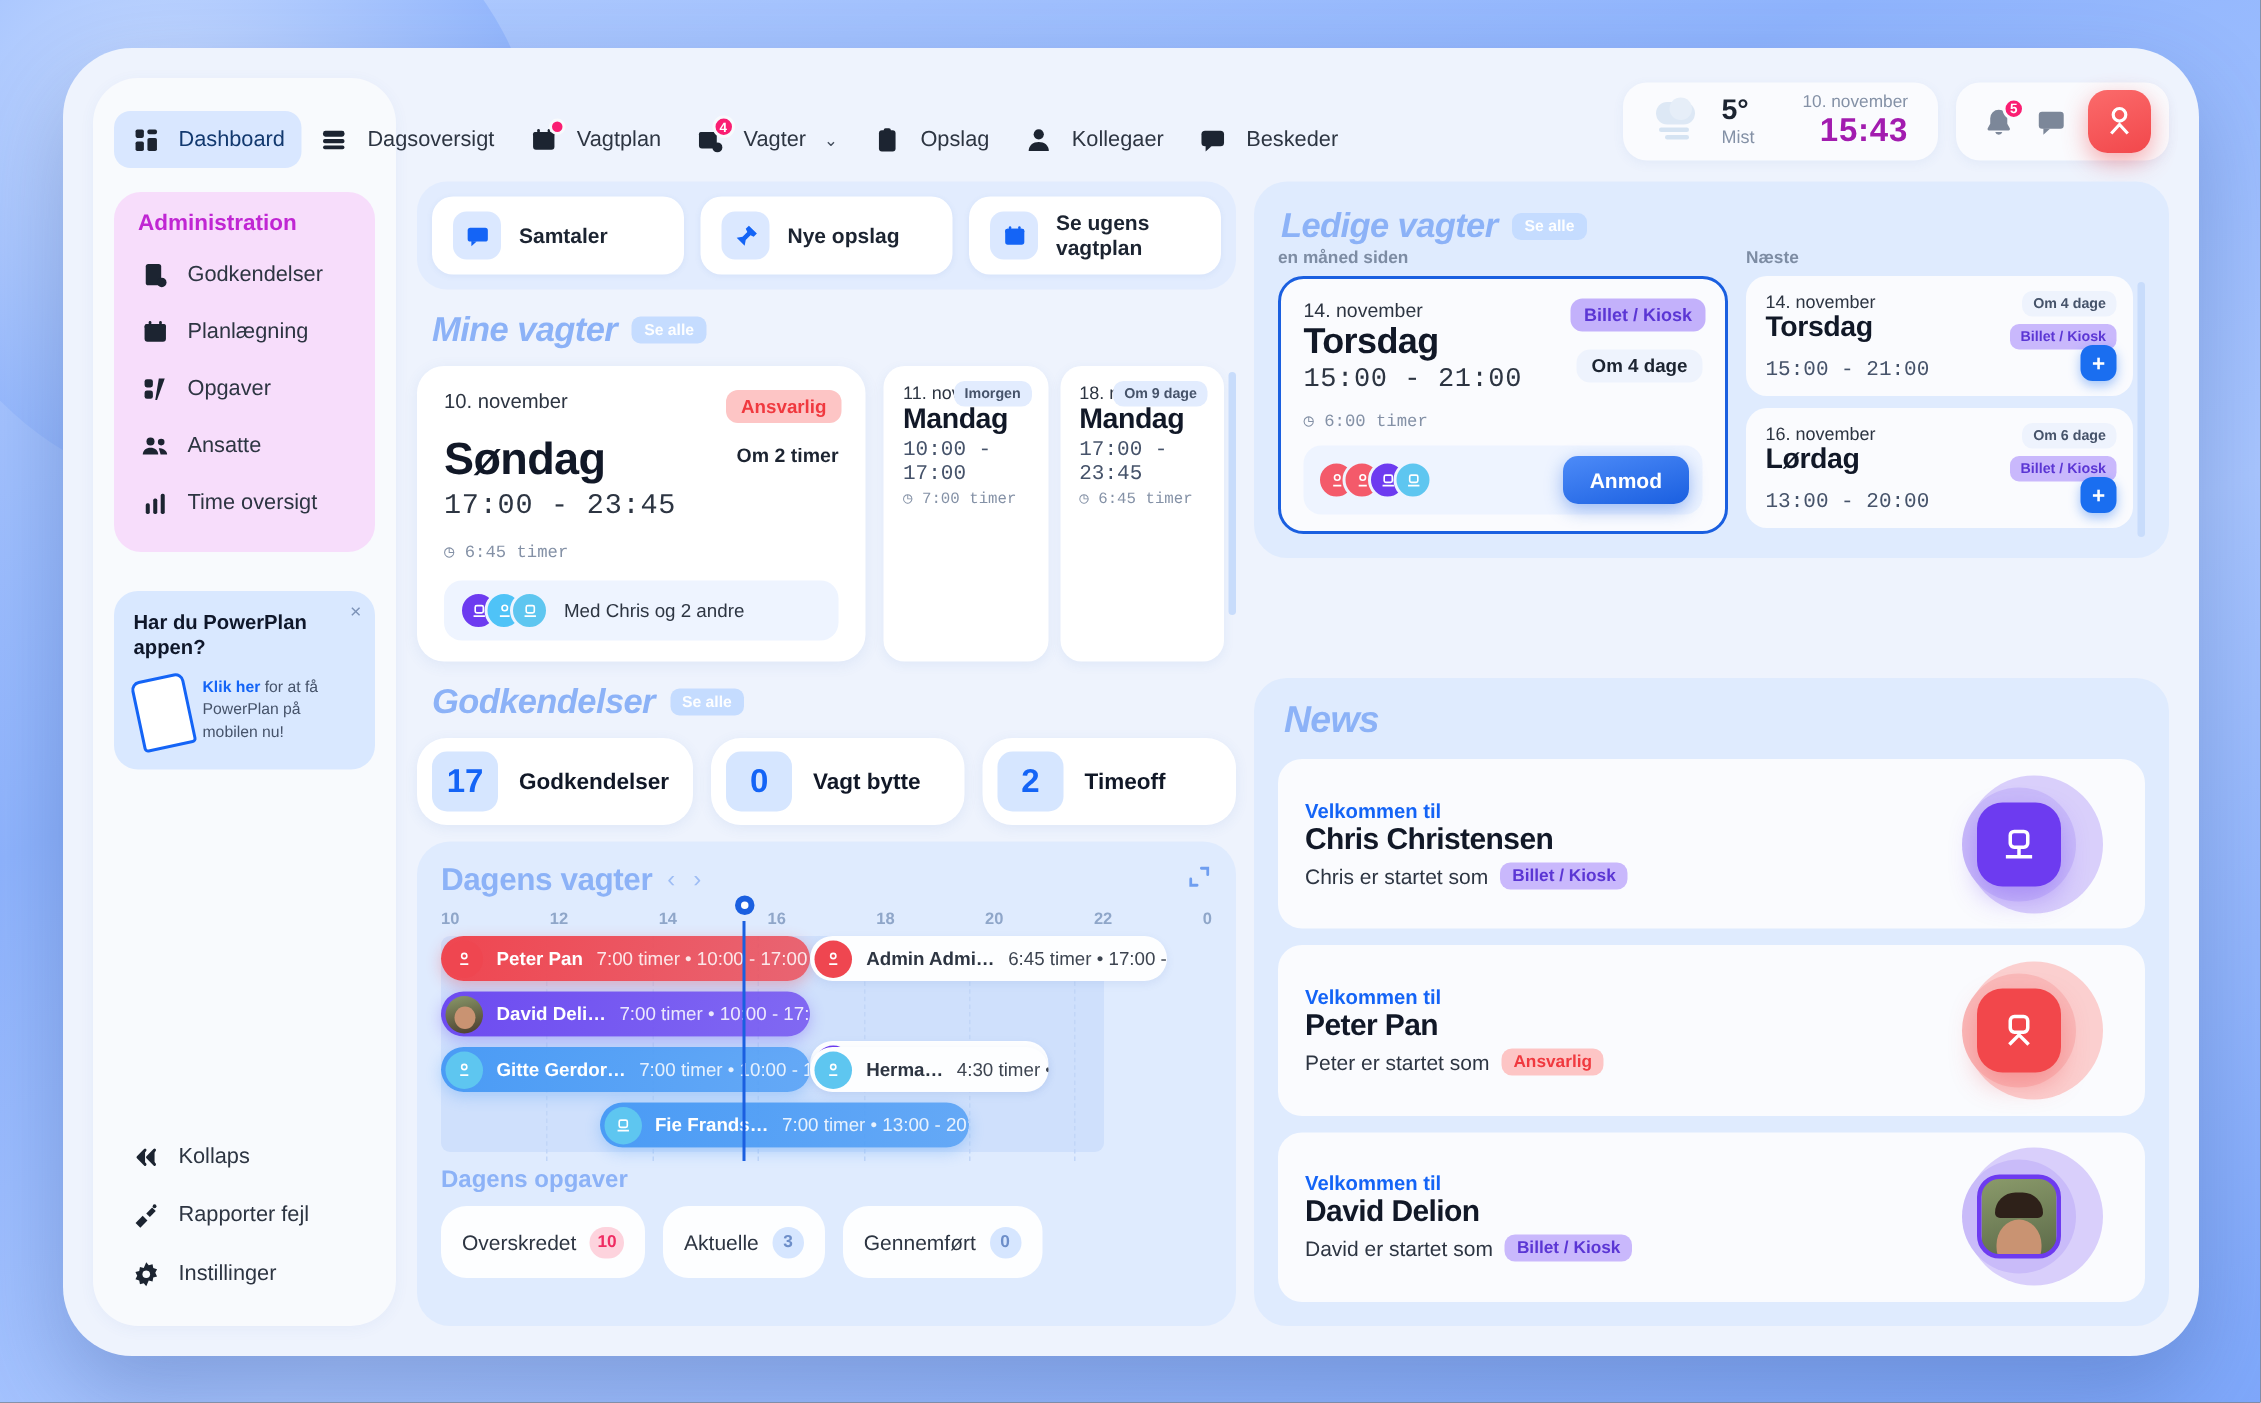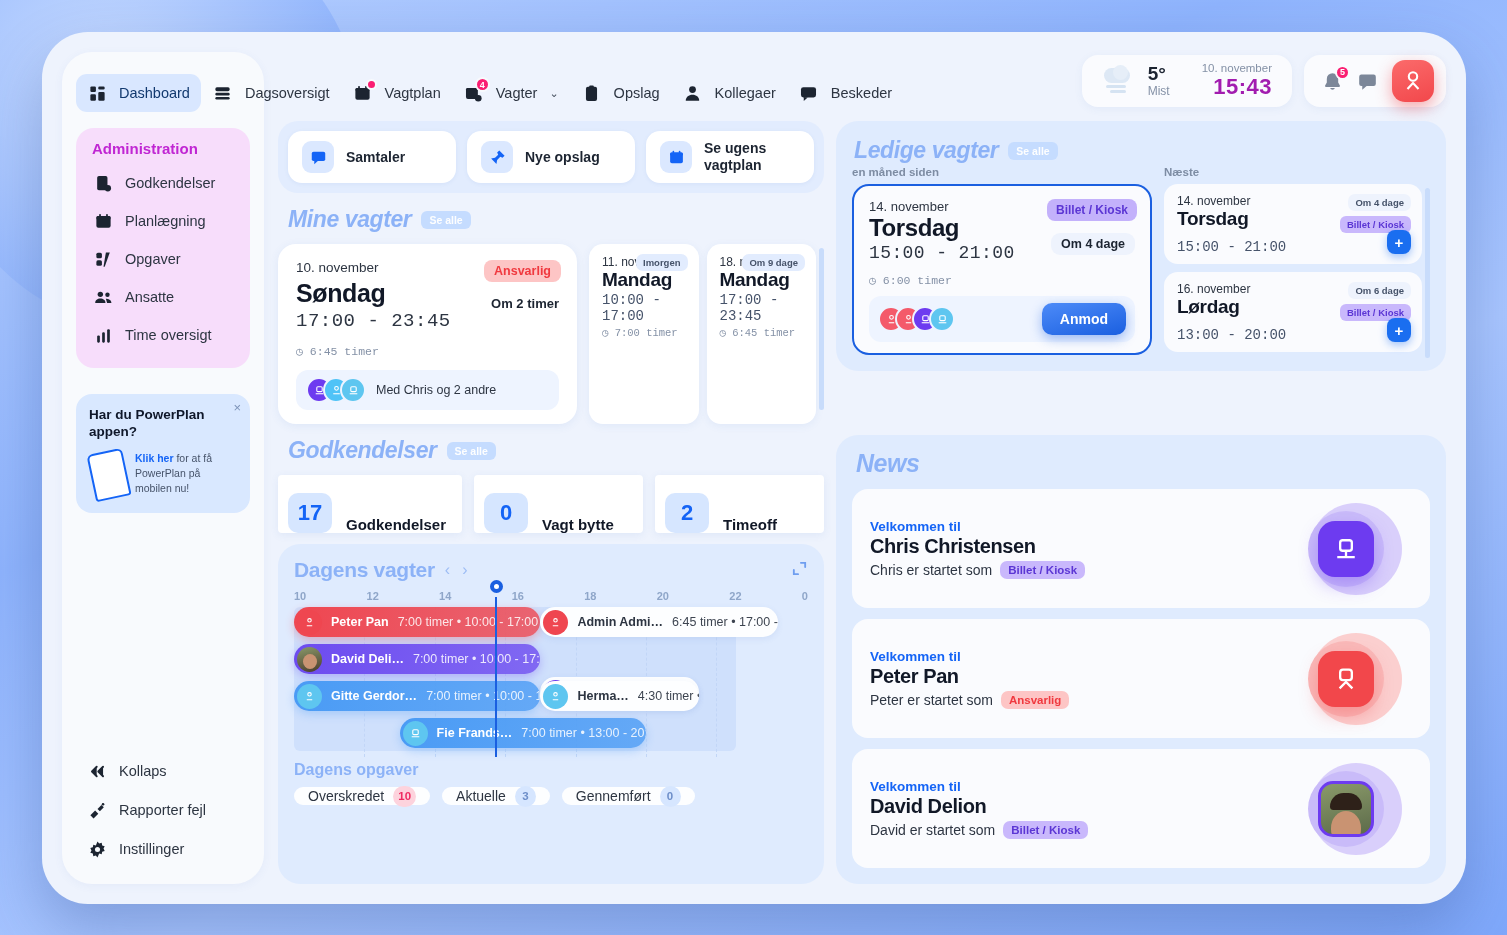--- a/index.html
+++ b/index.html
@@ -99,21 +99,21 @@
 
   .sec-head{ display:flex; align-items:center; gap:10px; padding:2px 0 0 10px;}
   .sec-title{ font-size:23px; font-weight:800; color:#8cb2f7; letter-spacing:-.4px; font-style:italic;}
   .pill-link{ background:#c5dcff; color:#fdfeff; font-size:10.5px; font-weight:700; padding:3px 8px; border-radius:6px; cursor:pointer;}
 
   
   .shifts{ display:flex; gap:12px;}
   .big-shift{ flex:1; background:#fff; border-radius:18px; padding:16px 18px 14px; position:relative;
     box-shadow:0 2px 10px rgba(70,110,190,.09); min-width:0;}
   .bs-date{ font-size:13.5px; color:#2d3542;}
-  .bs-day{ font-size:25px; font-weight:800; color:#111827; letter-spacing:-.4px; margin-top:4px;}
+  .bs-day{ font-size:30px; font-weight:800; color:#111827; letter-spacing:-.4px; margin-top:15px;}
   .bs-time{ font-family:"Liberation Mono", monospace; font-size:19px; color:#2d3542; margin-top:2px; letter-spacing:.5px;}
   .bs-hours{ font-family:"Liberation Mono", monospace; font-size:11.5px; color:#8491a6; margin-top:12px;}
   .tag-resp{ position:absolute; right:16px; top:16px; background:#fdc5c5; color:#f0393f; font-size:12.5px; font-weight:800;
     padding:4px 10px; border-radius:8px;}
   .bs-rel{ position:absolute; right:18px; top:52px; font-size:13px; font-weight:700; color:#1c2431;}
   .bs-foot{ margin-top:12px; background:#eef4ff; border-radius:12px; padding:7px 10px; display:flex; align-items:center; gap:10px;}
   .stack{ display:flex;}
   .av{ width:26px;height:26px;border-radius:50%; border:2px solid #eef4ff; margin-left:-9px; display:flex; align-items:center; justify-content:center;}
   .av:first-child{margin-left:0;}
   .av svg{width:13px;height:13px;stroke:#fff;fill:none;stroke-width:2;}
@@ -151,21 +151,21 @@
   .ld-mini .mi-chip{ background:#eef3fd;}
   .tag-kiosk-sm{ position:absolute; right:11px; top:32px; background:#c9b8fc; color:#5b36d4; font-size:9.5px; font-weight:800;
     padding:3px 7px; border-radius:6px;}
   .plusbtn{ position:absolute; right:11px; bottom:10px; width:24px;height:24px;border-radius:8px;background:#1a6ef0;color:#fff;
     display:flex;align-items:center;justify-content:center;font-size:15px;font-weight:700;cursor:pointer;
     box-shadow:0 3px 8px rgba(26,110,240,.4);}
   .vscroll2{ position:absolute; right:0; top:4px; width:5px; height:170px; background:#c8dcfb; border-radius:3px;}
 
   
   .stats{ display:flex; gap:12px;}
-  .stat{ flex:1; background:#fff; border-radius:4px; height:58px; display:flex; align-items:flex-end; gap:14px; padding:0 16px 0 10px;
+  .stat{ flex:1; background:#fff; border-radius:20px; height:58px; display:flex; align-items:center; gap:14px; padding:0 16px 0 10px;
     box-shadow:0 2px 9px rgba(70,110,190,.09);}
   .stat-n{ width:44px;height:40px;flex:0 0 44px;border-radius:10px;background:#d6e6ff;color:#1464f6;font-size:22px;font-weight:800;
     display:flex;align-items:center;justify-content:center;}
   .stat-l{ font-size:15px; font-weight:800; color:#111827;}
 
   
   .dagens{ background:#dfebfe; border-radius:22px; padding:14px 16px 14px; flex:1; min-height:0; position:relative;}
   .dg-head{ display:flex; align-items:center; gap:8px;}
   .dg-title{ font-size:21px; font-weight:800; color:#8cb2f7; letter-spacing:-.3px;}
   .arrow{ color:#9ebdf5; font-size:16px; cursor:pointer; padding:0 2px;}
@@ -183,21 +183,21 @@
   .bav{ width:25px;height:25px;flex:0 0 25px;border-radius:50%;display:flex;align-items:center;justify-content:center; overflow:hidden;}
   .bav svg{width:13px;height:13px;stroke:#fff;fill:none;stroke-width:2;}
   .bname{ font-weight:700;}
   .bmeta{ font-weight:400; opacity:.92;}
   .bar.filled .bmeta{ opacity:.85;}
   .nowline{ position:absolute; top:-10px; width:2.5px; height:160px; background:#1a5fe0; z-index:6;}
   .nowdot{ position:absolute; top:-17px; left:-5px; width:13px;height:13px;border-radius:50%;background:#fdfeff;border:4px solid #1a5fe0;}
 
   .opg-title{ font-size:16px; font-weight:800; color:#8cb2f7; margin-top:4px;}
   .tabs{ display:flex; gap:12px; margin-top:8px;}
-  .tab{ background:#fdfeff; border-radius:17px; height:18px; display:flex; align-items:center; gap:9px; padding:0 14px;
+  .tab{ background:#fdfeff; border-radius:17px; height:48px; display:flex; align-items:center; gap:9px; padding:0 14px;
     font-size:14px; color:#2d3542; cursor:pointer;}
   .tcount{ min-width:21px;height:21px;border-radius:11px;display:flex;align-items:center;justify-content:center;font-size:11.5px;font-weight:700;padding:0 5px;}
   .tcount.red{ background:#fdd3dd; color:#ef2c62;}
   .tcount.blue{ background:#d6e6ff; color:#6d8ec9;}
 
   
   .news{ background:#dfebfe; border-radius:22px; padding:14px 16px 16px; flex:1; display:flex; flex-direction:column; gap:11px; min-height:0;}
   .news-title{ font-size:25px; font-weight:800; font-style:italic; color:#8cb2f7; letter-spacing:-.5px; padding-left:4px;}
   .ncard{ background:#fafbfe; border-radius:16px; padding:15px 18px; position:relative; flex:1; display:flex; flex-direction:column; justify-content:center;
     overflow:hidden;}

